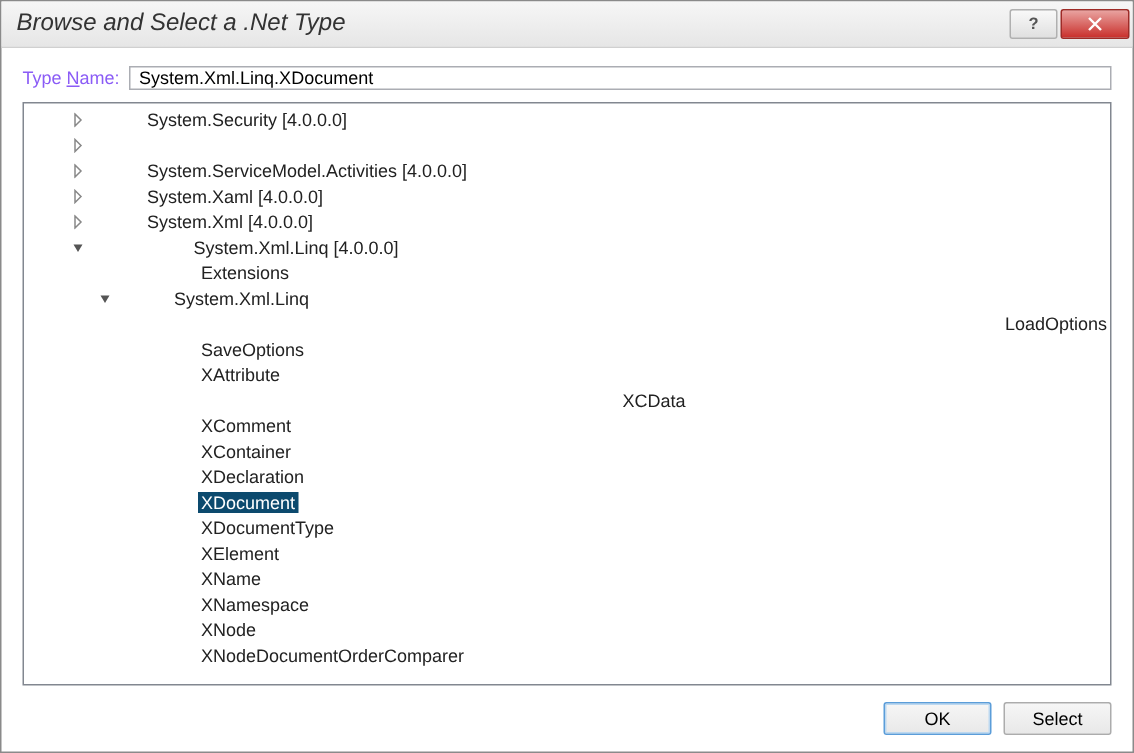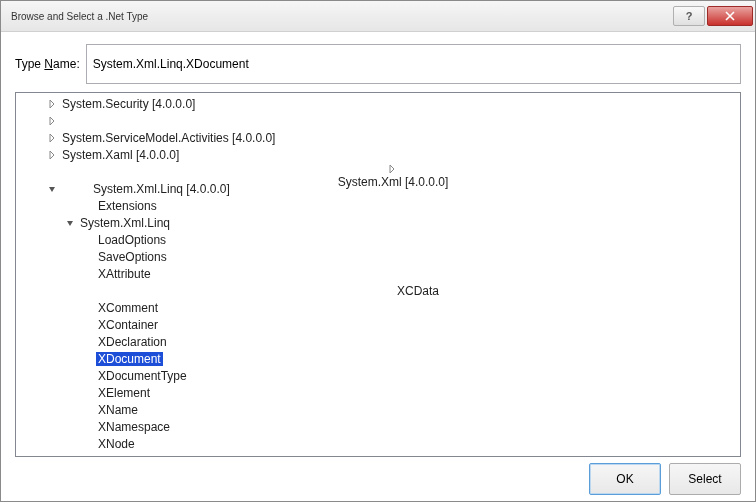--- a/index.html
+++ b/index.html
@@ -24,22 +24,23 @@
   height: 31px;
   background: linear-gradient(#f6f6f6, #e6e6e6);
   border-bottom: 1px solid #d0d0d0;
   display: flex;
   align-items: center;
   padding: 0 2px 0 10px;
   position: relative;
 }
 .titlebar .title {
   color: #333;
-  font-size: 10px;
+  font-size: 16px;
   flex: 1;
+  font-style: italic;
 }
 .winbtn {
   width: 32px;
   height: 20px;
   margin-left: 2px;
   border: 1px solid #b0b0b0;
   background: linear-gradient(#f9f9f9, #e0e0e0);
   display: flex;
   align-items: center;
   justify-content: center;
@@ -58,26 +59,26 @@
 }
 .winbtn.close svg { width: 10px; height: 10px; }
 .content {
   padding: 12px 14px 8px 14px;
   flex: 0 0 auto;
   display: flex;
   align-items: center;
   gap: 6px;
 }
 .label {
-  color: #000000;
+  color: #8b5cf6;
 }
 .label .u { text-decoration: underline; }
 .typeinput {
   flex: 1;
-  height: 40px;
+  height: 16px;
   border: 1px solid #abadb3;
   padding: 2px 6px;
   font-size: 12px;
   font-family: inherit;
   background: #fff;
 }
 .treewrap {
   margin: 0 14px;
   border: 1px solid #828790;
   flex: 1;
@@ -106,36 +107,37 @@
   align-items: center;
   justify-content: center;
   margin-right: 2px;
   flex: 0 0 auto;
 }
 .arrow svg { width: 10px; height: 10px; }
 .arrow.none { visibility: hidden; }
 .nlabel {
   padding: 0 2px;
   color: #222;
+  margin-left: 36px;
 }
 .nlabel.selected {
-  background: #1d4ed8;
+  background: #0c4a6e;
   color: #fff;
 }
 .buttons {
   height: 44px;
   display: flex;
   justify-content: flex-end;
   align-items: center;
   gap: 8px;
   padding: 0 14px;
 }
 .btn {
   min-width: 72px;
-  height: 32px;
+  height: 22px;
   border: 1px solid #acacac;
   background: linear-gradient(#f6f6f6, #e8e8e8);
   border-radius: 2px;
   font-size: 12px;
   font-family: inherit;
   cursor: pointer;
 }
 .btn.default {
   border-color: #5b9dd9;
   box-shadow: 0 0 0 1px #bcd8f0 inset;
@@ -188,21 +190,21 @@
           <span class="nlabel">System.ServiceModel.Activities [4.0.0.0]</span>
         </div>
         <div class="node" style="padding-left: 30px;">
           <span class="arrow ">
             <svg viewBox="0 0 10 10">
               <path d="M3 1 L7 5 L3 9 Z" fill="none" stroke="#888" stroke-width="1"></path>
             </svg>
           </span>
           <span class="nlabel">System.Xaml [4.0.0.0]</span>
         </div>
-        <div class="node" style="padding-left: 30px; flex-direction: column;">
+        <div class="node" style="padding-left: 30px;">
           <span class="arrow ">
             <svg viewBox="0 0 10 10">
               <path d="M3 1 L7 5 L3 9 Z" fill="none" stroke="#888" stroke-width="1"></path>
             </svg>
           </span>
           <span class="nlabel">System.Xml [4.0.0.0]</span>
         </div>
         <div class="node" style="padding-left: 30px; gap: 31px;">
           <span class="arrow ">
             <svg viewBox="0 0 10 10">
@@ -216,21 +218,21 @@
           <span class="nlabel">Extensions</span>
         </div>
         <div class="node" style="padding-left: 48px;">
           <span class="arrow ">
             <svg viewBox="0 0 10 10">
               <path d="M2 3 L8 3 L5 8 Z" fill="#555" stroke="#555" stroke-width="0"></path>
             </svg>
           </span>
           <span class="nlabel">System.Xml.Linq</span>
         </div>
-        <div class="node" style="padding-left: 66px;">
+        <div class="node" style="padding-left: 66px; justify-content: flex-end;">
           <span class="arrow none"></span>
           <span class="nlabel">LoadOptions</span>
         </div>
         <div class="node" style="padding-left: 66px;">
           <span class="arrow none"></span>
           <span class="nlabel">SaveOptions</span>
         </div>
         <div class="node" style="padding-left: 66px;">
           <span class="arrow none"></span>
           <span class="nlabel">XAttribute</span>

